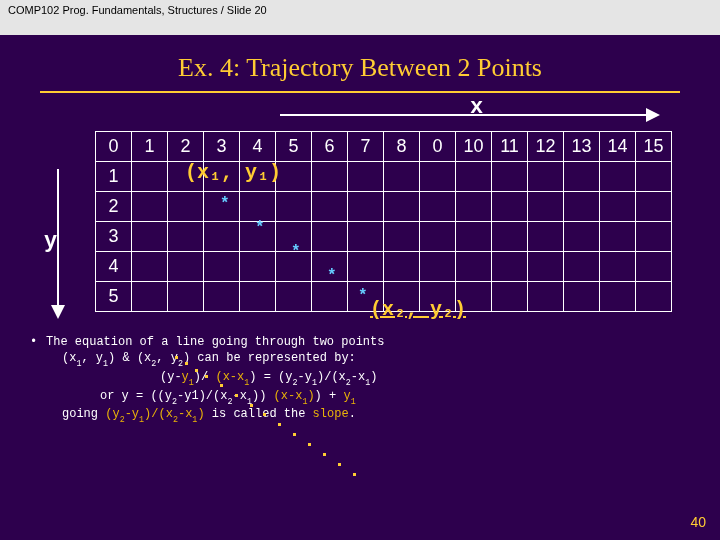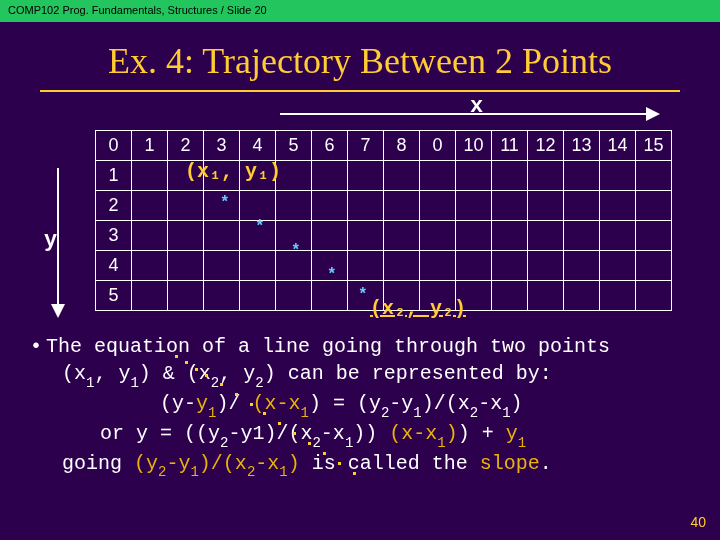--- a/index.html
+++ b/index.html
@@ -6,29 +6,29 @@
   body {
     width: 720px;
     height: 540px;
     background: #2d004d;
     font-family: "Times New Roman", serif;
     color: #fff;
     position: relative;
     overflow: hidden;
   }
   .header {
-    background: #22c55e;
+    background: #e5e5e5;
     color: #000;
     font-family: Arial, sans-serif;
     font-size: 11px;
     padding: 4px 8px;
-    height: 22px;
+    height: 35px;
   }
   .title {
-    font-size: 36px;
+    font-size: 26px;
     color: #ffcc33;
     text-align: center;
     margin: 18px 0 8px;
     font-weight: normal;
   }
   .underline {
     height: 2px;
     background: #ffcc33;
     width: 640px;
     margin: 0 auto 6px;
@@ -151,21 +151,21 @@
   .star {
     position: absolute;
     color: #66ccff;
     font-family: "Courier New", monospace;
     font-size: 16px;
     font-weight: bold;
   }
 
   .body-text {
     font-family: "Courier New", monospace;
-    font-size: 20px;
+    font-size: 12px;
     line-height: 1.35;
     padding: 10px 30px 0 30px;
   }
   .bullet {
     display: inline-block;
     width: 16px;
   }
   .hl { color: #eab308; }
   .hl2 { color: #eab308; }
 

